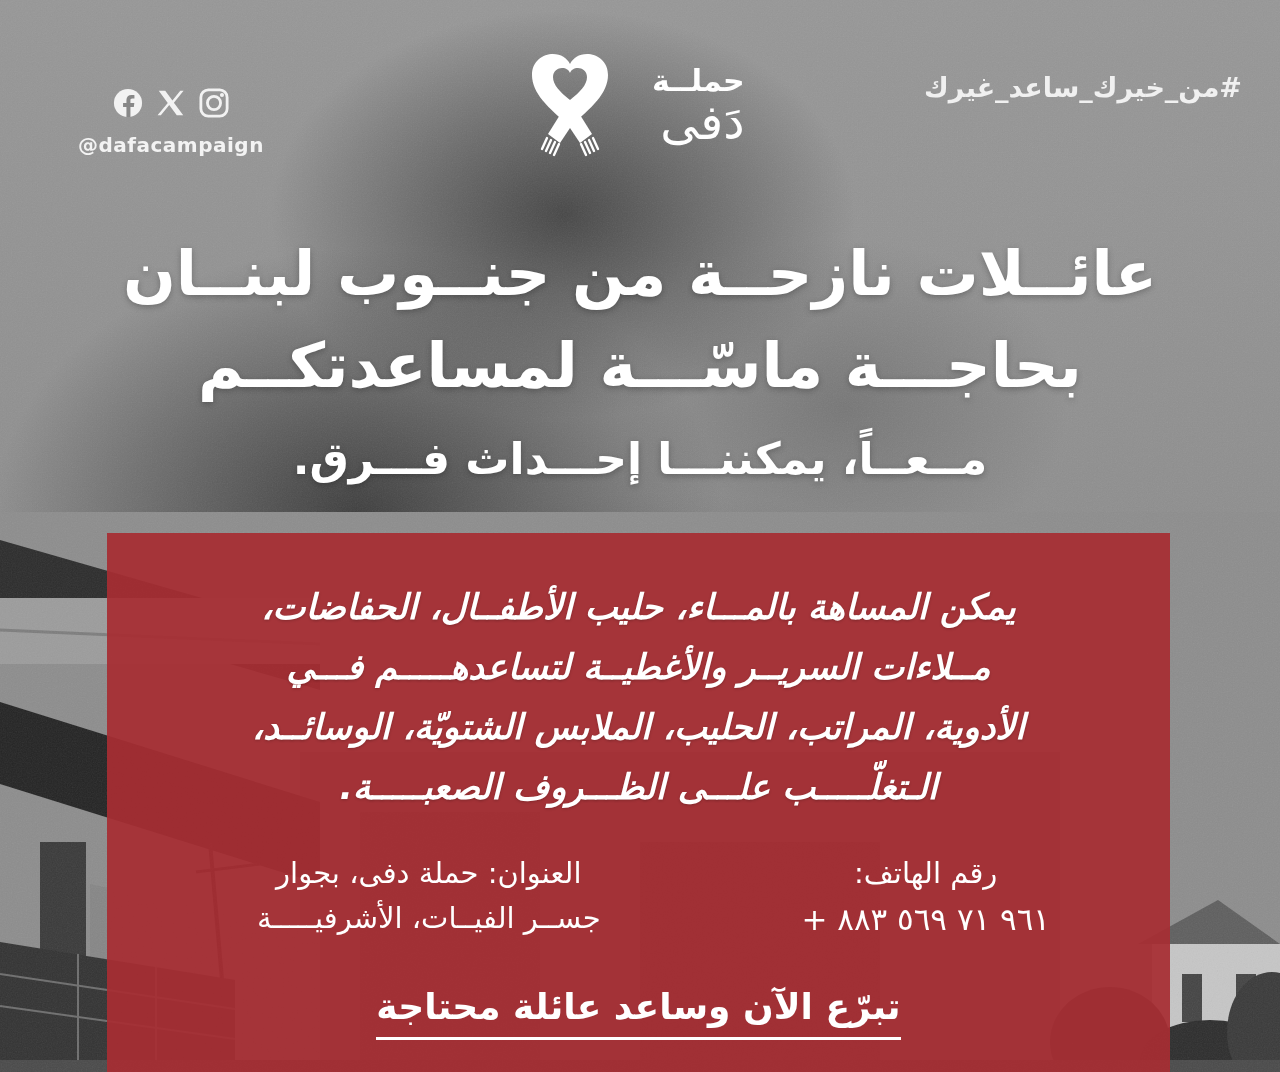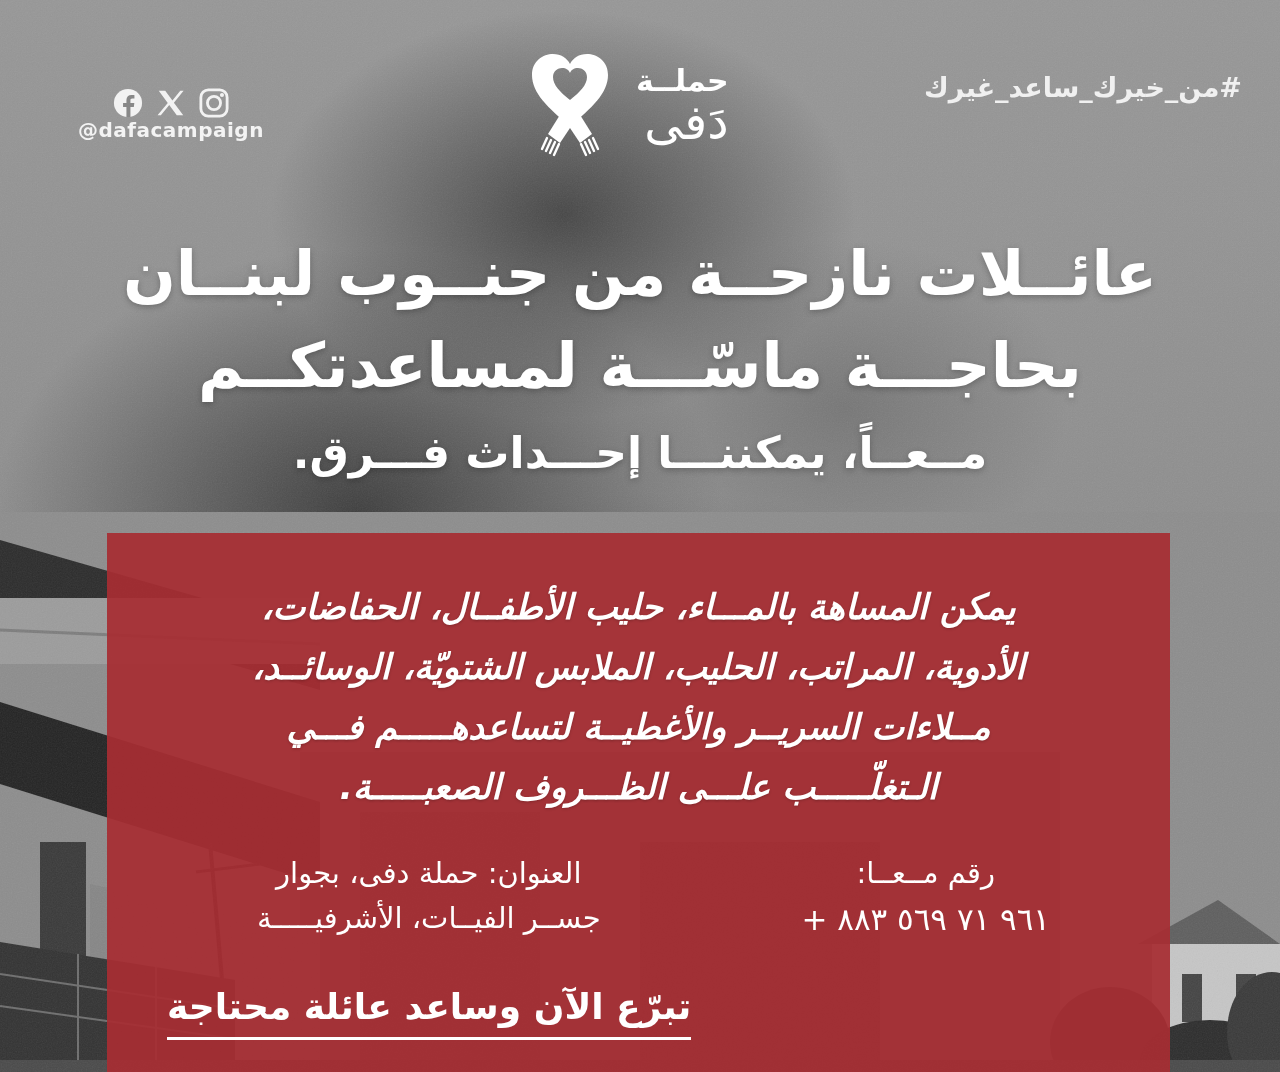--- a/index.html
+++ b/index.html
@@ -21,53 +21,53 @@
       radial-gradient(ellipse 700px 300px at 90% 12%, rgba(150,150,150,.35), transparent 75%),
       linear-gradient(180deg,#979797 0%, #8d8d8d 55%, #888 100%);
   }
   .scene-svg{ position:absolute; left:0; bottom:0; }
   .grain-svg{ position:absolute; inset:0; opacity:.11; pointer-events:none; }
 
   
   .social-block{ position:absolute; left:78px; top:88px; text-align:center; }
   .social-row{ display:flex; gap:14px; align-items:center; justify-content:center; }
   .social-row svg{ display:block; }
-  .handle{ margin-top:0; font-size:20px; font-weight:bold; letter-spacing:.5px; color:#f3f3f3; }
+  .handle{ margin-top:15px; font-size:20px; font-weight:bold; letter-spacing:.5px; color:#f3f3f3; }
 
-  .logo-block{ position:absolute; left:520px; top:48px; display:flex; align-items:center; gap:16px; }
+  .logo-block{ position:absolute; left:520px; top:48px; display:flex; align-items:center; gap:32px; }
   .logo-text{ text-align:right; line-height:1.05; direction:rtl; }
   .logo-text .l1{ font-size:30px; font-weight:bold; letter-spacing:1px; }
   .logo-text .l2{ font-size:48px; font-weight:normal; }
 
   .hashtag{ position:absolute; right:38px; top:72px; direction:rtl;
     font-size:27px; font-weight:bold; color:#f0f0f0; }
 
   
   .headline{ position:absolute; left:0; right:0; top:228px; direction:rtl; text-align:center;
     text-shadow:0 2px 6px rgba(0,0,0,.25); }
   .headline .h-line{ font-weight:bold; color:#fff; }
   .headline .big{ font-size:62px; line-height:1.48; }
-  .headline .small{ font-size:44px; line-height:1.5; margin-top:8px; }
+  .headline .small{ font-size:44px; line-height:1.5; margin-top:14px; }
 
   
   .red-panel{
     position:absolute; left:107px; top:533px; width:1063px; height:539px;
     background:rgba(167,45,51,.93);
     padding:44px 60px 0 60px; direction:rtl;
   }
   .panel-body{ text-align:center;font-style:italic; }
   .panel-body .p-line{ font-size:35px; font-weight:bold; line-height:60px; color:#fff;
     text-shadow:0 1px 3px rgba(0,0,0,.2); }
 
   .contact-row{ display:flex; justify-content:space-between; margin-top:34px; padding:0 60px 0 90px; }
   .contact-col{ text-align:center; font-weight:normal; color:#fff; }
   .contact-col .c-line{ font-size:29px; line-height:45px; }
   .phone-number{ direction:ltr; font-size:31px; line-height:46px; letter-spacing:1px; }
 
-  .cta-wrap{ text-align:left; margin-top:44px; }
+  .cta-wrap{ text-align:center; margin-top:44px; }
   .cta{ display:inline-block; font-size:36px; font-weight:bold; color:#fff;
     padding-bottom:10px; border-bottom:3px solid #fff; cursor:pointer; }
 </style>
 </head>
 <body>
 
 <div class="poster">
 
   <div class="photo-base"></div>
 
@@ -165,28 +165,28 @@
 
   <div class="headline">
     <div class="h-line big">عائــلات نازحــة من جنــوب لبنــان</div>
     <div class="h-line big">بحاجـــة ماسّـــة لمساعدتكــم</div>
     <div class="h-line small">مــعــاً، يمكننـــا إحـــداث فـــرق.</div>
   </div>
 
   <div class="red-panel">
     <div class="panel-body">
       <div class="p-line">يمكن المساهة بالمـــاء، حليب الأطفــال، الحفاضات،</div>
+      <div class="p-line">مــلاءات السريــر والأغطيــة لتساعدهـــــم فـــي</div>
       <div class="p-line">الأدوية، المراتب، الحليب، الملابس الشتويّة، الوسائــد،</div>
-      <div class="p-line">مــلاءات السريــر والأغطيــة لتساعدهـــــم فـــي</div>
       <div class="p-line">الـتغلّـــــب علـــى الظـــروف الصعبـــــة.</div>
     </div>
 
     <div class="contact-row">
       <div class="contact-col">
-        <div class="c-line">رقم مــعــا:</div>
+        <div class="c-line">رقم الهاتف:</div>
         <div class="phone-number">+ ٩٦١ ٧١ ٥٦٩ ٨٨٣</div>
       </div>
       <div class="contact-col">
         <div class="c-line">العنوان: حملة دفى، بجوار</div>
         <div class="c-line">جســر الفيــات، الأشرفيـــــة</div>
       </div>
     </div>
 
     <div class="cta-wrap">
       <span class="cta">تبرّع الآن وساعد عائلة محتاجة</span>

